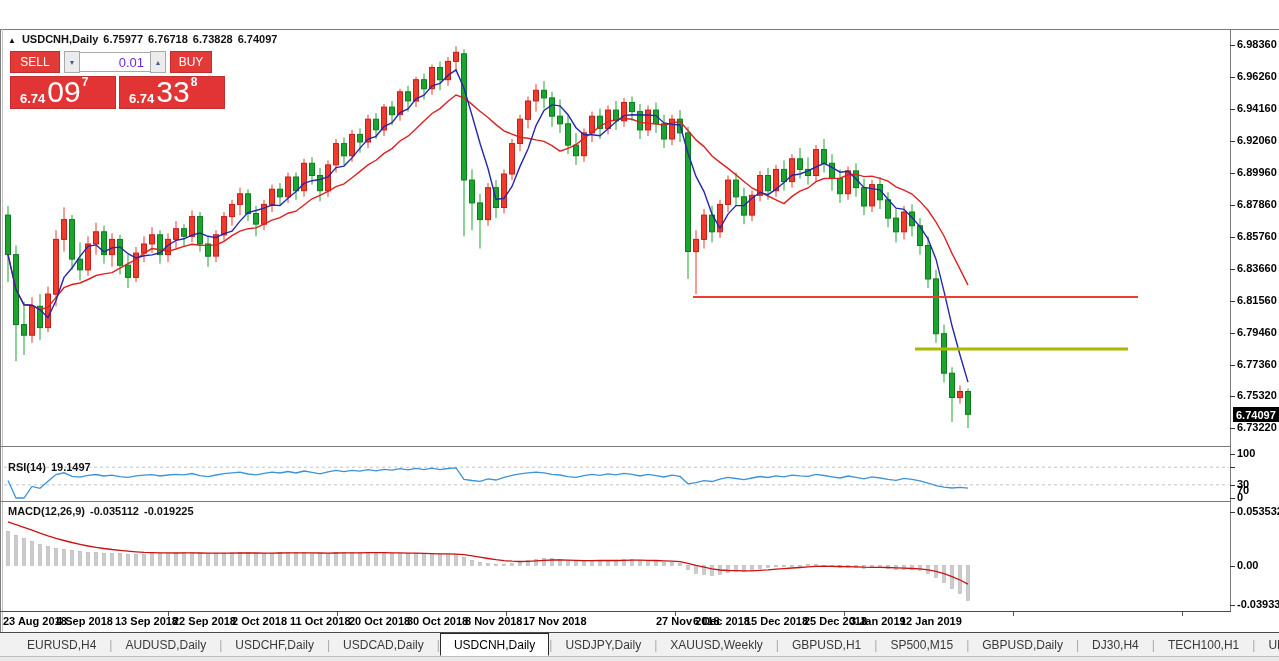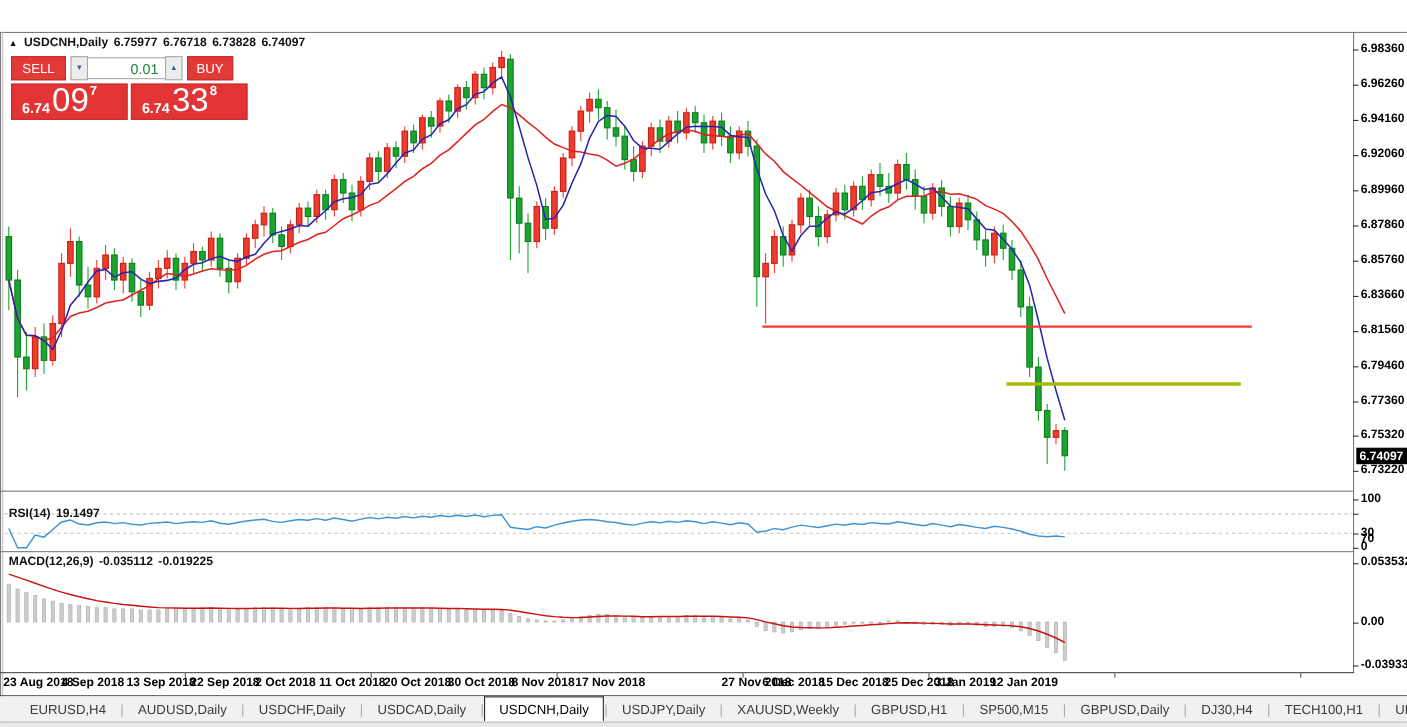--- a/index.html
+++ b/index.html
@@ -26,21 +26,21 @@
   
   .trade-panel{position:absolute;left:10px;top:51px;width:218px;}
   .trade-row{display:flex;align-items:center;height:22px;}
   .sell-btn,.buy-btn{background:#e23a36;border:1px solid #c12f2c;color:#fff;font-size:12px;
         height:20px;display:flex;align-items:center;justify-content:center;}
   .sell-btn{width:48px;margin-right:4px;}
   .buy-btn{width:40px;margin-left:4px;}
   .spin-btn{width:14px;height:20px;background:#ececec;border:1px solid #a8a8a8;color:#44608a;
         font-size:7px;display:flex;align-items:center;justify-content:center;}
   .vol-field{width:70px;height:20px;background:#fff;border-top:1px solid #a8a8a8;border-bottom:1px solid #a8a8a8;
-        font-size:13px;color:#15803d;display:flex;align-items:center;justify-content:flex-end;padding-right:6px;box-sizing:border-box;}
+        font-size:13px;color:#6d28d9;display:flex;align-items:center;justify-content:flex-end;padding-right:6px;box-sizing:border-box;}
   .quote-row{display:flex;margin-top:3px;}
   .quote-box{width:107px;height:33px;background:#e23434;border:1px solid #c12f2c;color:#fff;
         display:flex;align-items:flex-end;padding:0 0 3px 9px;box-sizing:border-box;margin-right:3px;}
   .q-small{font-size:13px;font-weight:700;line-height:1;margin-right:2px;}
   .q-big{font-size:30px;line-height:.82;}
   .q-sup{font-size:12px;font-weight:700;position:relative;top:-16px;margin-left:1px;}
 
   
   .ax-label{position:absolute;left:1237px;font-size:11px;font-weight:700;color:#000;white-space:nowrap;}
   .ax-tick{position:absolute;left:1230px;width:5px;height:1px;background:#333;}

